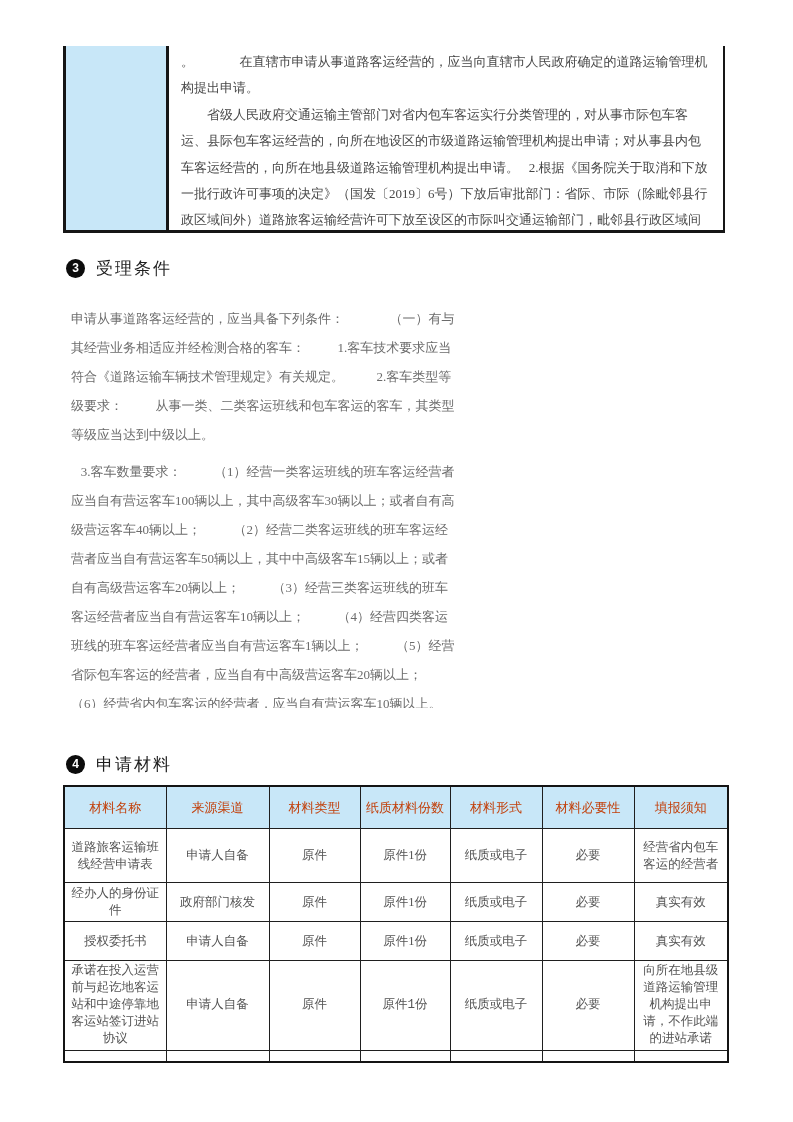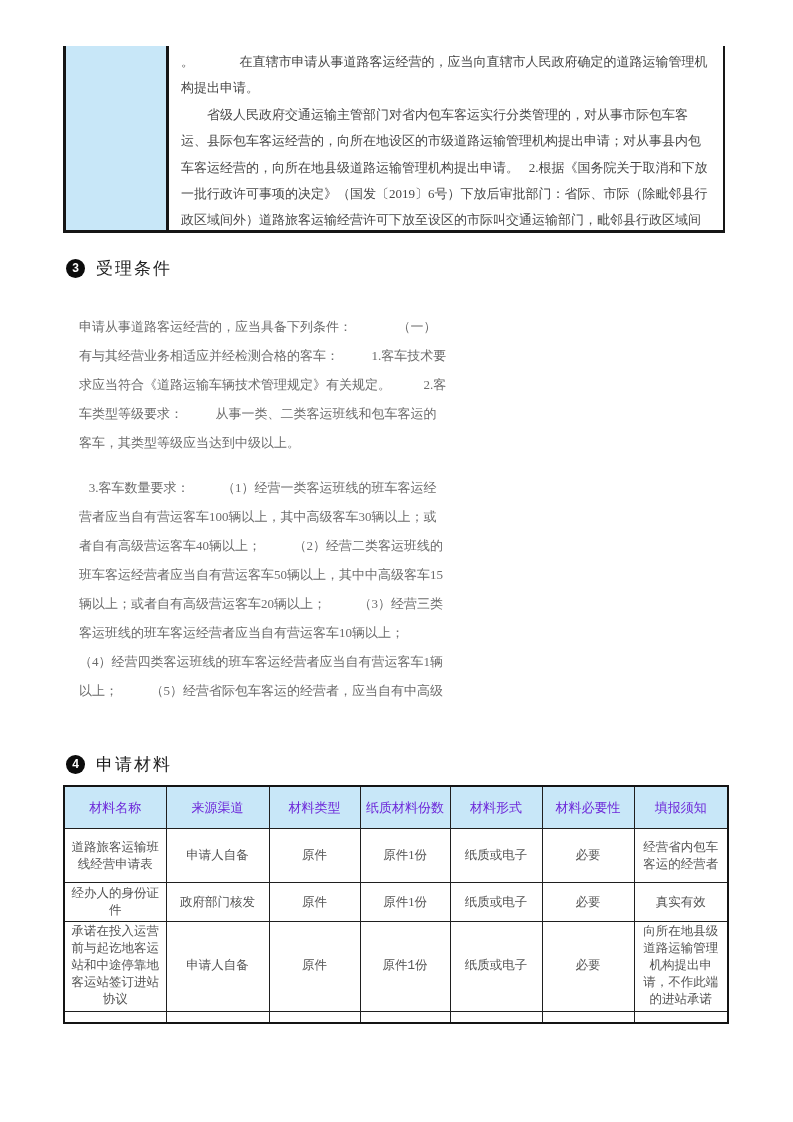--- a/index.html
+++ b/index.html
@@ -30,33 +30,33 @@
     font-family:"Liberation Sans","DejaVu Sans",sans-serif; font-weight:bold;
     font-size:12px; line-height:19px; text-align:center;
   }
   .section-title { font-size:17px; color:#1e1e1e; letter-spacing:2px;font-family:Liberation Serif, serif; }
 
   
   .acceptance-body {
     width:400px; height:412px; margin-top:16px; overflow:hidden;
     font-size:13px; line-height:29px; color:#6b6b6b;
   }
-  .acceptance-body p { margin:16px; white-space:pre-wrap; word-break:break-all; }
+  .acceptance-body p { margin:8px; white-space:pre-wrap; word-break:break-all; }
 
   
   .materials-table {
     border-collapse:collapse; table-layout:fixed; width:664px; margin-top:9px;
     border:2px solid #141414;
   }
   .materials-table th, .materials-table td {
     border:1px solid #1f1f1f; text-align:center; vertical-align:middle;
     padding:2px 5px; overflow:hidden; word-break:break-all;
   }
   .materials-table th {
-    background:#c8e7f8; font-weight:normal; font-size:13px; color:#6d28d9; height:37px;
+    background:#c8e7f8; font-weight:normal; font-size:13px; color:#c2410c; height:37px;
   }
   .materials-table td { font-size:12.5px; color:#545454; line-height:17px; }
   tr.row-1 td { height:49px; }
   tr.row-2 td { height:55px; }
   tr.row-3 td { height:32px; }
   tr.row-4 td { height:34px; }
   tr.row-5 td { height:72px;font-family:Liberation Mono, monospace; }
   tr.row-sliver td { height:10px; padding:0; }
 </style>
 </head>
@@ -121,20 +121,29 @@
         </tr>
         <tr class="row-3">
           <td>经办人的身份证件</td>
           <td>政府部门核发</td>
           <td>原件</td>
           <td>原件1份</td>
           <td>纸质或电子</td>
           <td>必要</td>
           <td>真实有效</td>
         </tr>
+        <tr class="row-4">
+          <td>授权委托书</td>
+          <td>申请人自备</td>
+          <td>原件</td>
+          <td>原件1份</td>
+          <td>纸质或电子</td>
+          <td>必要</td>
+          <td>真实有效</td>
+        </tr>
         <tr class="row-5">
           <td>承诺在投入运营前与起讫地客运站和中途停靠地客运站签订进站协议</td>
           <td>申请人自备</td>
           <td>原件</td>
           <td>原件1份</td>
           <td>纸质或电子</td>
           <td>必要</td>
           <td>向所在地县级道路运输管理机构提出申请，不作此端的进站承诺</td>
         </tr>
         <tr class="row-sliver">

